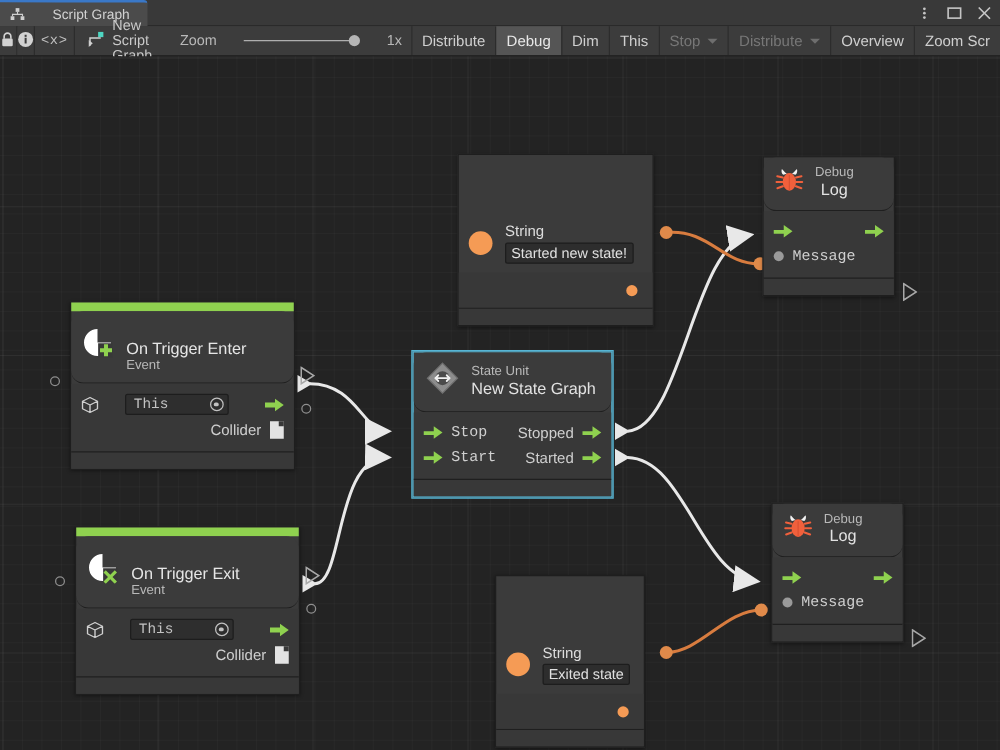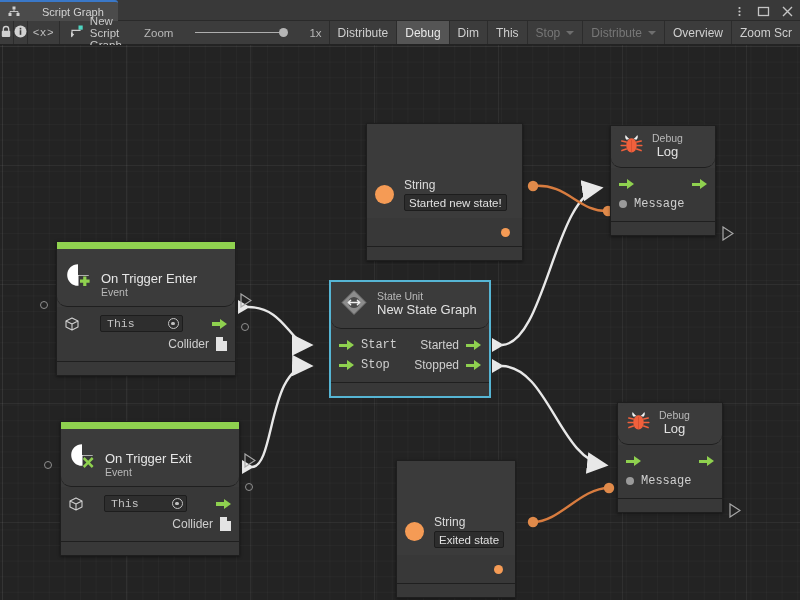--- a/index.html
+++ b/index.html
@@ -447,34 +447,34 @@
         </span>
         <span class="node-head-txt">
           <span class="nh-sub">State Unit</span>
           <span class="nh-main">New  State  Graph</span>
         </span>
       </div>
       <div class="node-body">
         <div class="port-row">
           <span class="port-left">
             <span class="arrow-green"></span>
+            <span>Stop</span>
+          </span>
+          <span class="port-right">
+            <span>Stopped</span>
+            <span class="arrow-green"></span>
+          </span>
+        </div>
+        <div class="port-row">
+          <span class="port-left">
+            <span class="arrow-green"></span>
             <span>Start</span>
           </span>
           <span class="port-right">
             <span>Started</span>
-            <span class="arrow-green"></span>
-          </span>
-        </div>
-        <div class="port-row">
-          <span class="port-left">
-            <span class="arrow-green"></span>
-            <span>Stop</span>
-          </span>
-          <span class="port-right">
-            <span>Stopped</span>
             <span class="arrow-green"></span>
           </span>
         </div>
       </div>
       <div class="node-foot"></div>
     </div>
 
     <div class="node" style="left:60px; top:376px; width:180px;">
       <div class="node-accent"></div>
       <div class="node-head">

